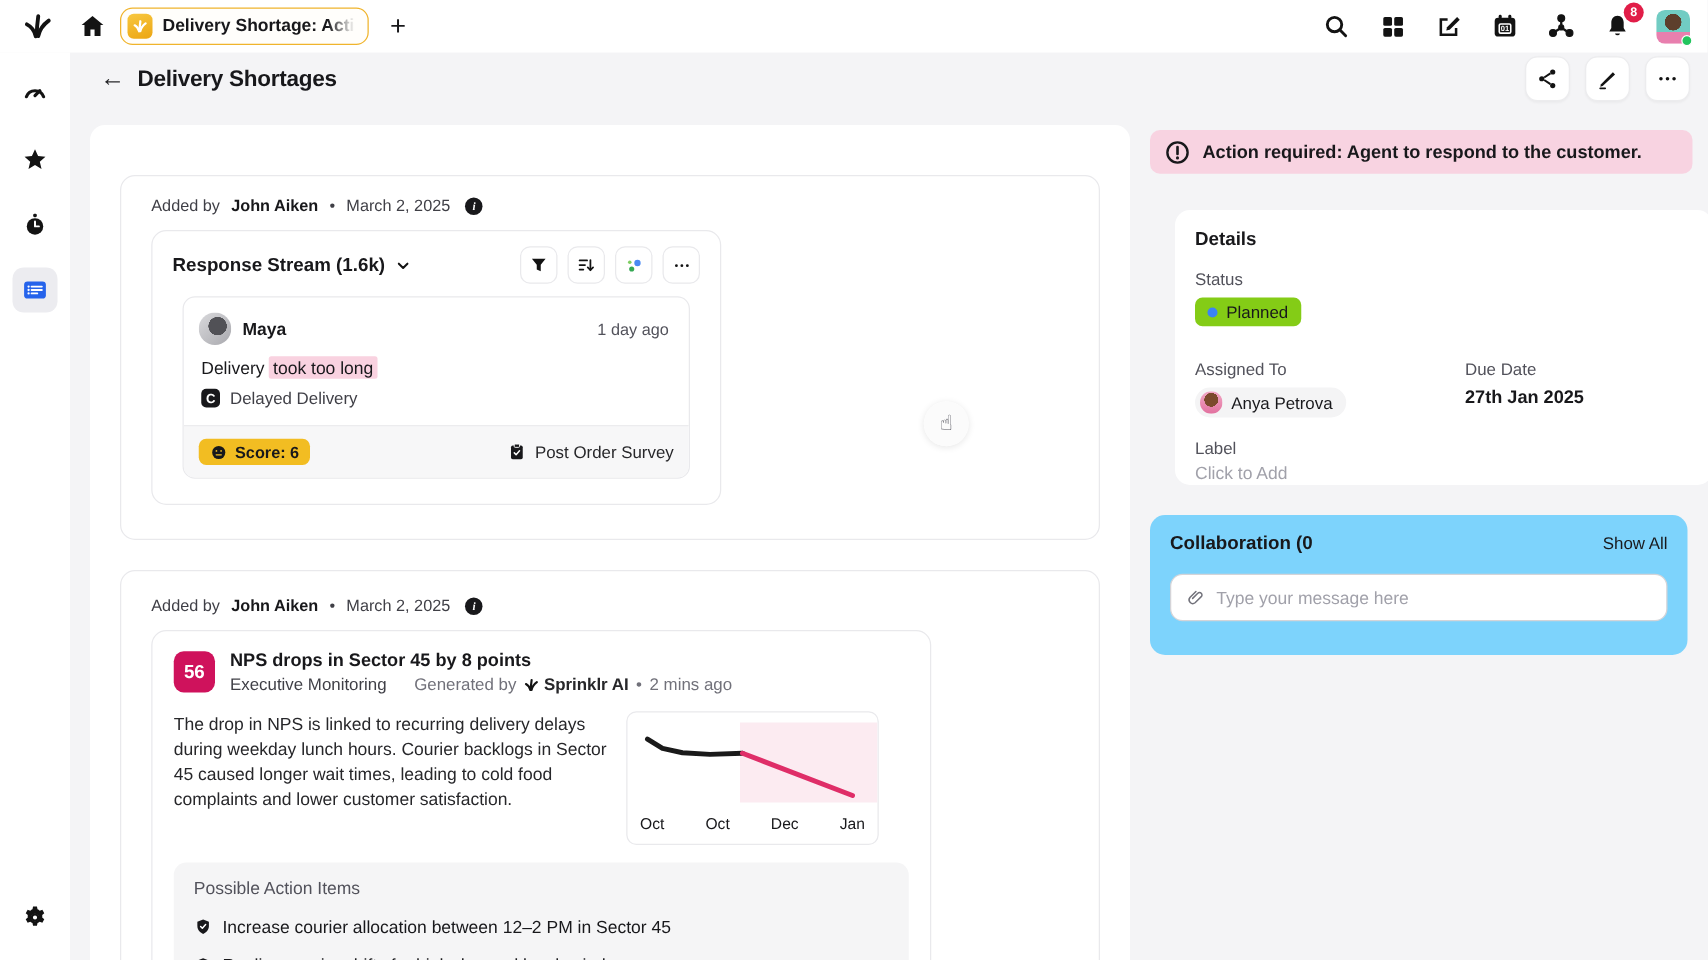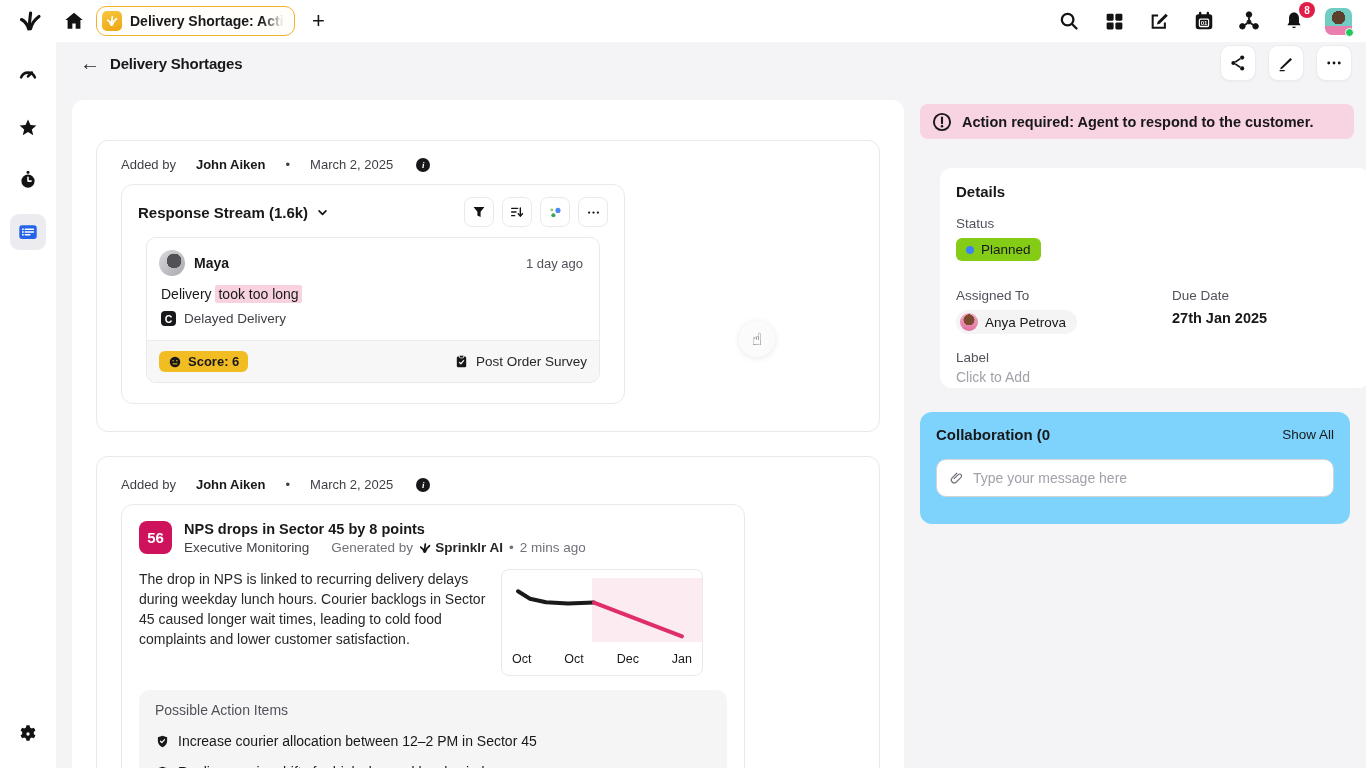--- a/index.html
+++ b/index.html
@@ -30,35 +30,35 @@
   
   .sidebar{position:absolute;top:42px;left:0;width:56px;bottom:0;background:#fff;display:flex;flex-direction:column;align-items:center;padding-top:16px;gap:16px;z-index:10}
   .sb-btn{width:36px;height:36px;display:flex;align-items:center;justify-content:center;border:none;background:transparent;cursor:pointer;border-radius:9px}
   .sb-btn.active{background:#ececf0}
   .sb-gear{position:absolute;bottom:16px}
 
   
   .main{position:absolute;left:56px;top:42px;right:0;bottom:0;background:#f4f4f6}
   .page-header{position:absolute;top:0;left:0;right:0;height:42px;display:flex;align-items:center;padding:0 14px 0 22px}
   .back{font-size:20px;color:#27272a;background:none;border:none;cursor:pointer;width:24px;line-height:1}
-  .page-title{font-size:15px;font-weight:700;margin-left:8px;letter-spacing:-.2px}
+  .page-title{font-size:18px;font-weight:700;margin-left:8px;letter-spacing:-.2px}
   .hdr-actions{margin-left:auto;display:flex;gap:12px}
   .hdr-btn{width:36px;height:36px;background:#fff;border:1px solid #ececee;border-radius:10px;display:flex;align-items:center;justify-content:center;cursor:pointer;box-shadow:0 1px 2px rgba(0,0,0,.04)}
 
   
   .panel{position:absolute;left:16px;top:58px;width:832px;height:1100px;background:#fff;border-radius:12px}
   .subcard{position:absolute;left:24px;width:784px;background:#fff;border:1px solid #e9e9ec;border-radius:12px;overflow:hidden}
   .subcard.a{top:40px;height:292px}
   .subcard.b{top:356px;height:640px}
-  .added-row{display:flex;align-items:center;gap:20px;padding:16px 24px 0 24px;font-size:13px;color:#3f3f46}
+  .added-row{display:flex;align-items:center;gap:9px;padding:16px 24px 0 24px;font-size:13px;color:#3f3f46}
   .added-row b{color:#18181b;font-weight:700}
   .info-dot{width:14px;height:14px;border-radius:50%;background:#18181b;color:#fff;display:inline-flex;align-items:center;justify-content:center;font-size:9px;font-weight:700;font-family:"Liberation Serif",serif;font-style:italic;margin-left:3px;cursor:pointer}
 
   
-  .response-card{margin:12px 24px 0 24px;width:504px;border:1px solid #e9e9ec;border-radius:12px;background:#fff}
+  .response-card{margin:12px 24px 0 24px;width:456px;border:1px solid #e9e9ec;border-radius:12px;background:#fff}
   .rc-header{display:flex;align-items:center;justify-content:space-between;padding:12px 16px 8px 16px}
   .rc-title{display:flex;align-items:center;gap:7px;font-size:15px;font-weight:700;cursor:pointer}
   .rc-tools{display:flex;gap:8px}
   .tool-btn{width:30px;height:30px;border:1px solid #e9e9ec;border-radius:8px;background:#fff;display:flex;align-items:center;justify-content:center;cursor:pointer}
   .message-card{margin:2px 24px 20px 24px;border:1px solid #e9e9ec;border-radius:10px;overflow:hidden}
   .msg-body{padding:12px 16px 12px 12px}
   .msg-top{display:flex;align-items:center;gap:9px}
   .avatar-maya{width:26px;height:26px;border-radius:50%;
     background:radial-gradient(circle at 58% 42%, #515156 0 34%, rgba(0,0,0,0) 35%),linear-gradient(135deg,#d9d9dc,#a9a9ae)}
   .msg-author{font-size:14px;font-weight:700}

